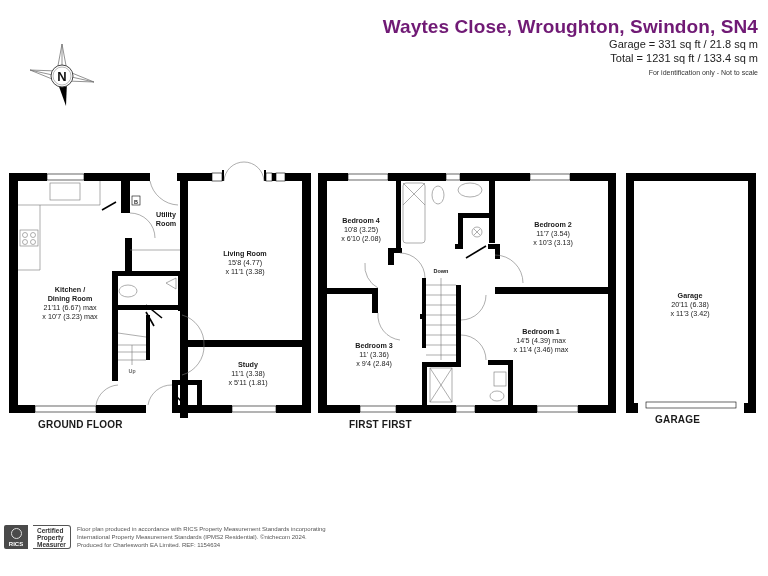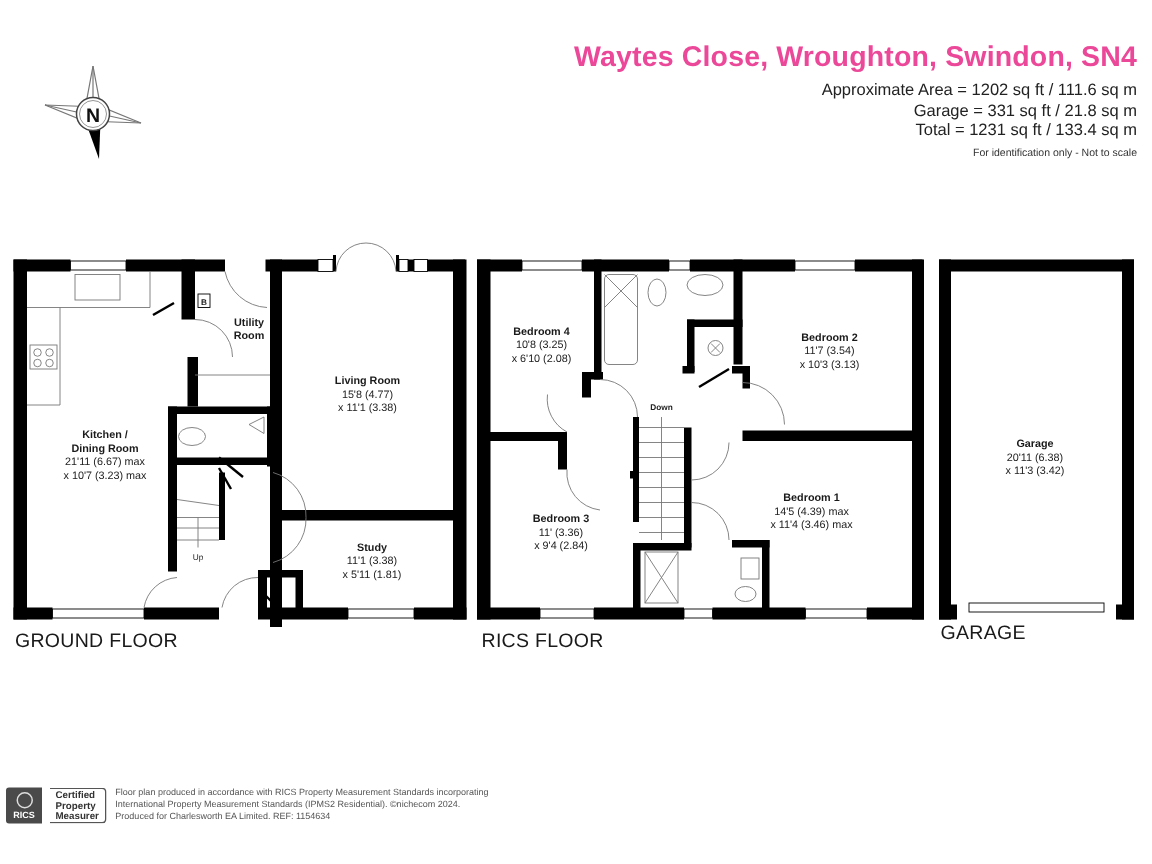--- a/index.html
+++ b/index.html
@@ -1,43 +1,42 @@
 <!DOCTYPE html>
 <html><head>
 <meta charset="utf-8">
 <style>
   html, body { margin: 0; padding: 0; background: #ffffff; }
   body { width: 768px; height: 576px; position: relative; overflow: hidden;
          font-family: "Liberation Sans", sans-serif; color: #111; }
   .header { position: absolute; right: 10px; top: 16px; text-align: right; }
-  .title { font-size: 19px; font-weight: bold; color: #ec4899; letter-spacing: 0.1px; margin-top: 12px; }
+  .title { font-size: 19px; font-weight: bold; color: #701a75; letter-spacing: 0.1px; }
   .area-line { font-size: 11px; line-height: 13.5px; color: #222; }
   .area-first { margin-top: 4px; }
   .note { font-size: 7px; color: #333; margin-top: 4px; }
   .compass { position: absolute; left: 26px; top: 40px; width: 72px; height: 72px; }
   #plan { position: absolute; left: 0; top: 0; }
-  .floor-label { position: absolute; font-size: 13px; font-weight: normal; color: #1a1a1a; letter-spacing: 0.2px; }
+  .floor-label { position: absolute; font-size: 10px; font-weight: bold; color: #1a1a1a; letter-spacing: 0.2px; margin-left: 28px; }
   .footer { position: absolute; left: 4px; top: 525px; display: flex; align-items: center; }
   .rics-badge { width: 24px; height: 24px; background: #4a4a4a; color: #fff; font-size: 6px; font-weight: bold;
                 display: flex; flex-direction: column; align-items: center; justify-content: flex-end; padding-bottom: 2px; box-sizing: border-box; border-radius: 2px 0 0 2px; }
   .rics-badge .globe { width: 9px; height: 9px; border: 1px solid #ddd; border-radius: 50%; margin-bottom: 2px; }
   .cert-box { border: 1px solid #555; border-left: none; height: 24px; box-sizing: border-box; padding: 1px 4px;
               font-size: 6.5px; font-weight: bold; line-height: 7px; color: #333; border-radius: 0 3px 3px 0; margin-left: 5px; }
   .cert-wrap { display:flex; align-items:center; }
   .footer-text { margin-left: 6px; font-size: 6px; line-height: 8px; color: #555; }
   .room-name { font-size: 7.2px; font-weight: bold; fill: #1a1a1a; font-family: "Liberation Sans", sans-serif; }
   .room-dim { font-size: 7.2px; fill: #222; font-family: "Liberation Sans", sans-serif; }
   .small-lbl { font-size: 5.5px; fill: #222; font-family: "Liberation Sans", sans-serif; }
 </style>
 </head>
 <body>
 
 <div class="header">
   <div class="title">Waytes Close, Wroughton, Swindon, SN4</div>
-  <div class="area-line area-first">Approximate Area = 1202 sq ft / 111.6 sq m</div>
   <div class="area-line">Garage = 331 sq ft / 21.8 sq m</div>
   <div class="area-line">Total = 1231 sq ft / 133.4 sq m</div>
   <div class="note">For identification only - Not to scale</div>
 </div>
 
 <svg class="compass" viewBox="0 0 72 72">
   <g fill="none" stroke="#777" stroke-width="0.8">
     <polygon points="36,4 31,31 41,31"></polygon>
     <polygon points="4,30 31,31 31,41"></polygon>
     <polygon points="68,42 41,31 41,41"></polygon>
@@ -270,21 +269,21 @@
   </g>
 
   <g>
     <text x="690" y="298" text-anchor="middle" class="room-name">Garage</text>
     <text x="690" y="307" text-anchor="middle" class="room-dim">20'11 (6.38)</text>
     <text x="690" y="316" text-anchor="middle" class="room-dim">x 11'3 (3.42)</text>
   </g>
 </svg>
 
 <div class="floor-label" style="left:10px; top:419px;">GROUND FLOOR</div>
-<div class="floor-label" style="left:321px; top:419px;">RICS FLOOR</div>
+<div class="floor-label" style="left:321px; top:419px;">FIRST FIRST</div>
 <div class="floor-label" style="left:627px; top:414px;">GARAGE</div>
 
 <div class="footer">
   <div class="cert-wrap">
     <div class="rics-badge">
       <div class="globe"></div>
       <span>RICS</span>
     </div>
     <div class="cert-box">
       <div>Certified</div>

